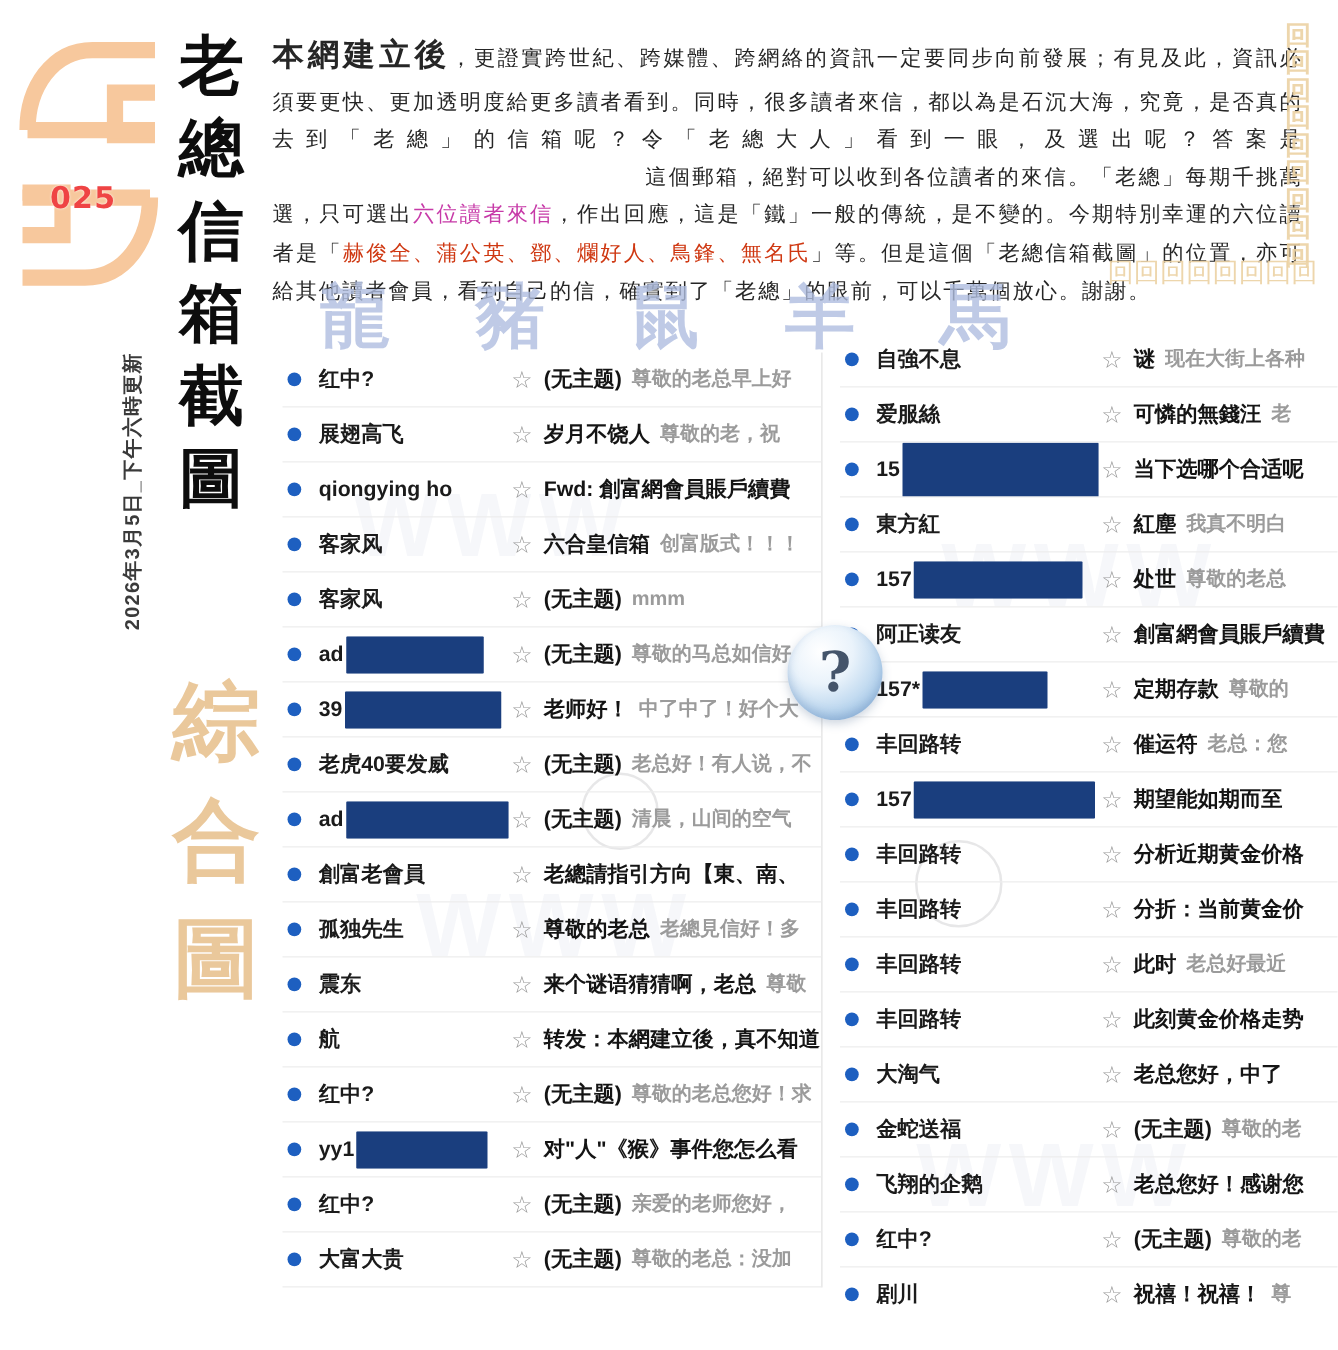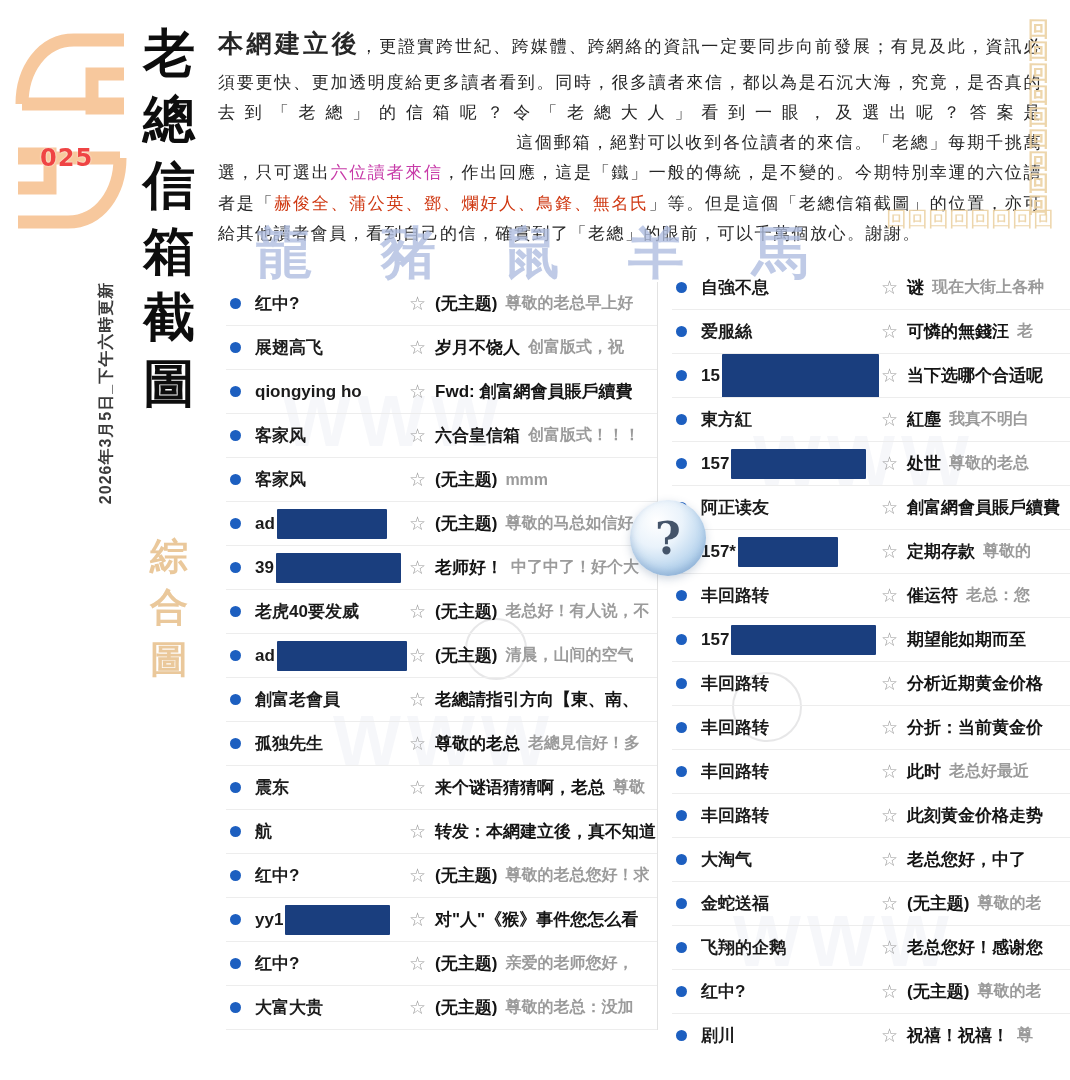--- a/index.html
+++ b/index.html
@@ -17,21 +17,21 @@
   }
   
   .vtitle{
     position:absolute;left:130px;top:20px;width:78px;
     font-family:"DejaVu Serif",serif;font-weight:bold;color:#0d0d0d;
     font-size:52px;line-height:1.27;word-break:break-all;text-align:center;
   }
   .vsub{
     position:absolute;left:138px;top:530px;width:62px;
     font-family:"DejaVu Serif",serif;font-weight:bold;color:#eac89b;
-    font-size:38px;line-height:1.35;word-break:break-all;text-align:center;
+    font-size:70px;line-height:1.35;word-break:break-all;text-align:center;
   }
   .date-note{
     position:absolute;left:-22px;top:382px;width:258px;height:22px;
     transform:rotate(-90deg);transform-origin:center;
     font-size:16px;font-weight:bold;color:#3a3a3a;letter-spacing:1px;
     text-align:center;white-space:nowrap;
   }
   
   .header{
     position:absolute;left:218px;top:22px;width:824px;
@@ -142,21 +142,21 @@
       <span class="subject">(无主题)</span>
       <span class="preview">尊敬的老总早上好</span>
     </div>
     <div class="row">
       <span class="dot"></span>
       <span class="sender">
         <span>展翅高飞</span>
       </span>
       <span class="star">☆</span>
       <span class="subject">岁月不饶人</span>
-      <span class="preview">创富版式，祝</span>
+      <span class="preview">尊敬的老，祝</span>
     </div>
     <div class="row">
       <span class="dot"></span>
       <span class="sender">
         <span>qiongying ho</span>
       </span>
       <span class="star">☆</span>
       <span class="subject">Fwd: 創富網會員賬戶續費</span>
       <span class="preview"></span>
     </div>

